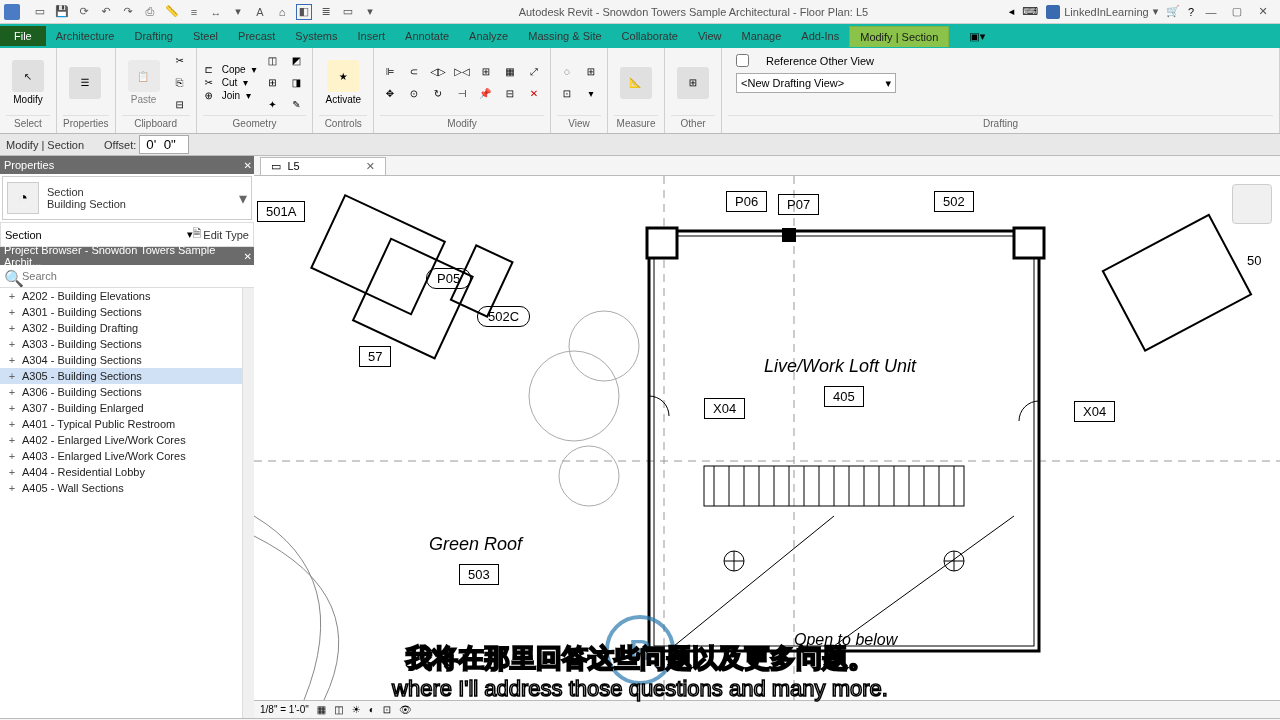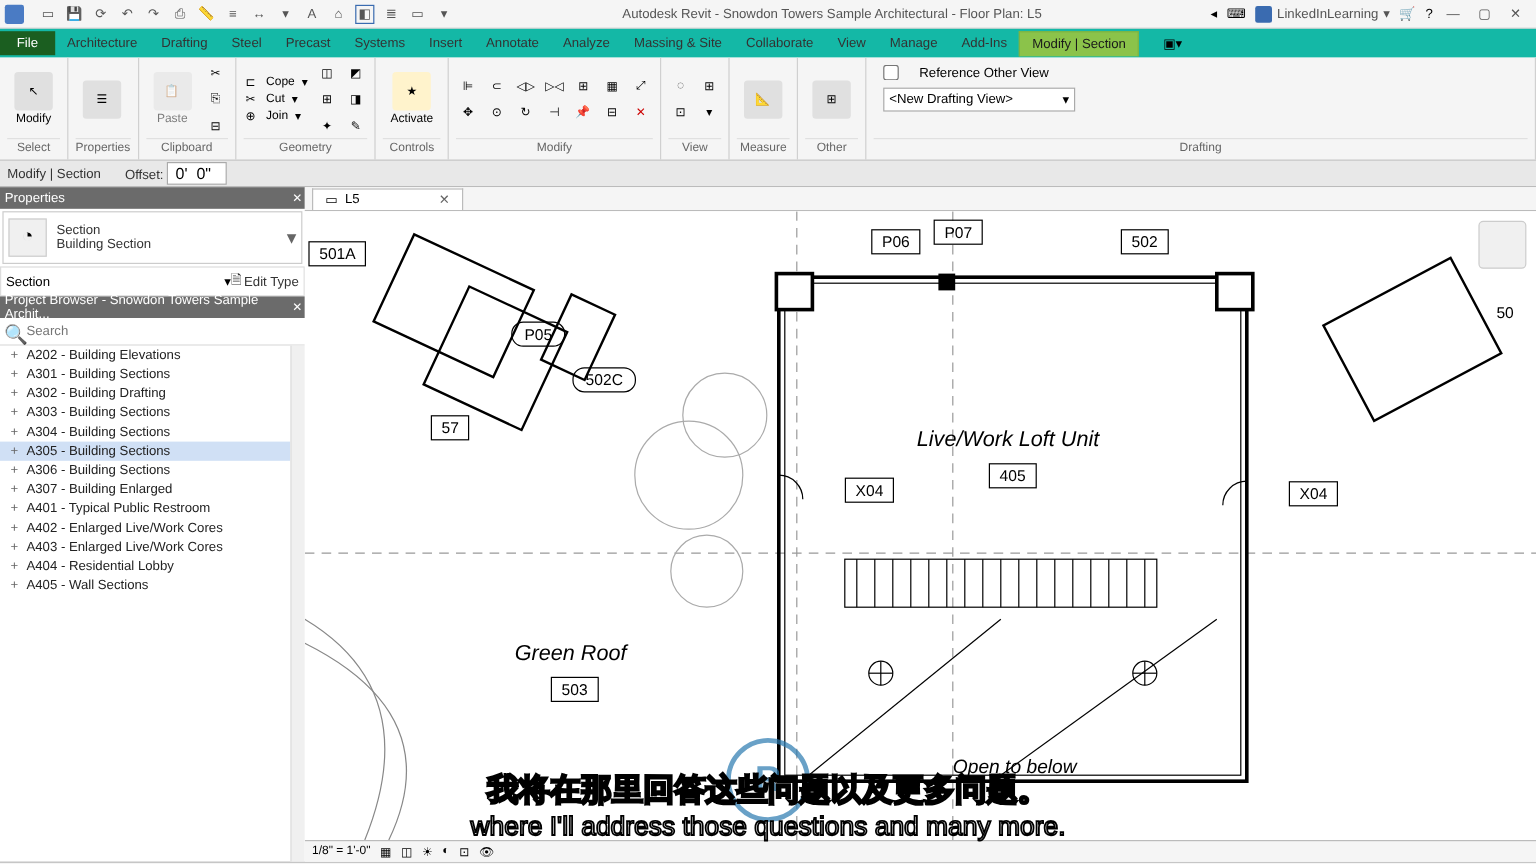--- a/index.html
+++ b/index.html
@@ -478,21 +478,21 @@
         <path d="M 0 360 Q 120 420 70 524" fill="none" stroke="#888" stroke-width="1"></path>
         <circle cx="335" cy="300" r="30" fill="none" stroke="#aaa"></circle>
         <circle cx="320" cy="220" r="45" fill="none" stroke="#aaa"></circle>
         <circle cx="350" cy="170" r="35" fill="none" stroke="#aaa"></circle>
 
         <path d="M 395 220 A 20 20 0 0 1 415 240" fill="none" stroke="#000"></path>
         <path d="M 785 225 A 20 20 0 0 0 765 245" fill="none" stroke="#000"></path>
       </svg>
 
       <div class="fp-tag" style="top:15px;left:472px">P06</div>
-      <div class="fp-tag" style="top:7px;left:524px">P07</div>
+      <div class="fp-tag" style="top:18px;left:524px">P07</div>
       <div class="fp-tag" style="top:15px;left:680px">502</div>
       <div class="fp-tag" style="top:25px;left:3px">501A</div>
       <div class="fp-tag-round" style="top:130px;left:223px">502C</div>
       <div class="fp-tag-round" style="top:92px;left:172px">P05</div>
       <div class="fp-tag" style="top:170px;left:105px">57</div>
       <div class="fp-text" style="top:180px;left:510px">Live/Work Loft Unit</div>
       <div class="fp-tag" style="top:210px;left:570px">405</div>
       <div class="fp-tag" style="top:222px;left:450px">X04</div>
       <div class="fp-tag" style="top:225px;left:820px">X04</div>
       <div class="fp-tag" style="top:75px;left:985px;border:none">50</div>

